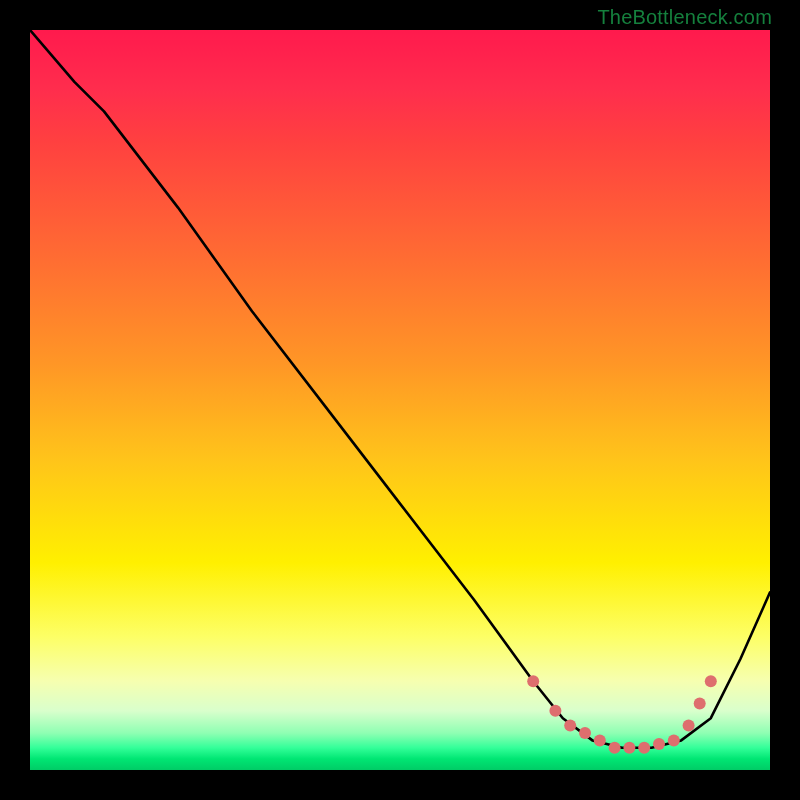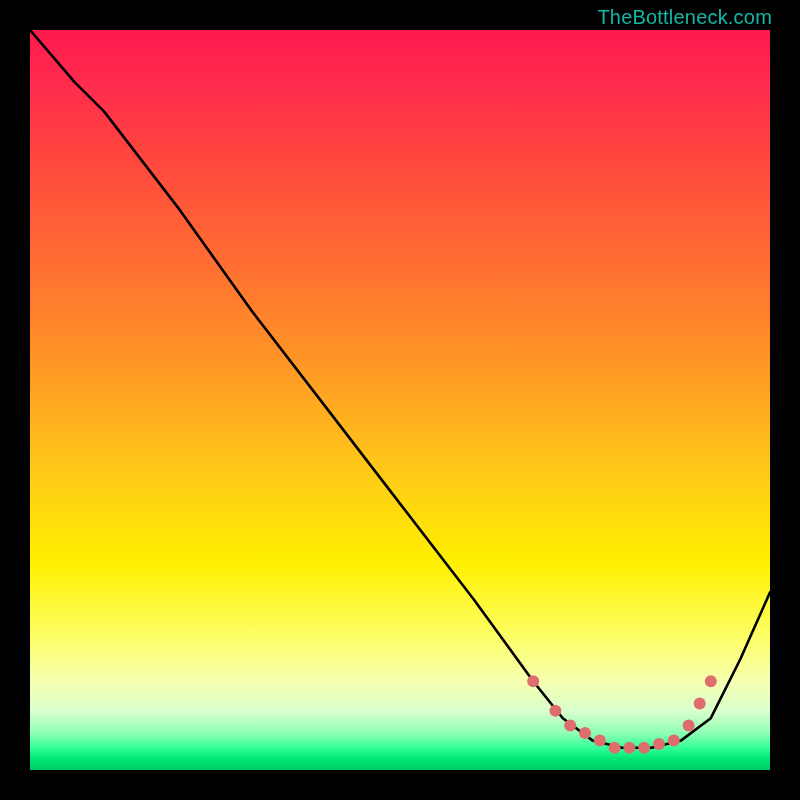--- a/index.html
+++ b/index.html
@@ -49,21 +49,21 @@
   .curve-svg {
     position: absolute;
     inset: 0;
     width: 100%;
     height: 100%;
   }
   .attribution {
     position: absolute;
     top: 6px;
     right: 28px;
-    color: #14b8a6;
+    color: #15803d;
     font-size: 20px;
     letter-spacing: 0.2px;
   }
 </style>
 </head>
 <body>
 
 <div class="stage">
 
   <div class="plot-area">

